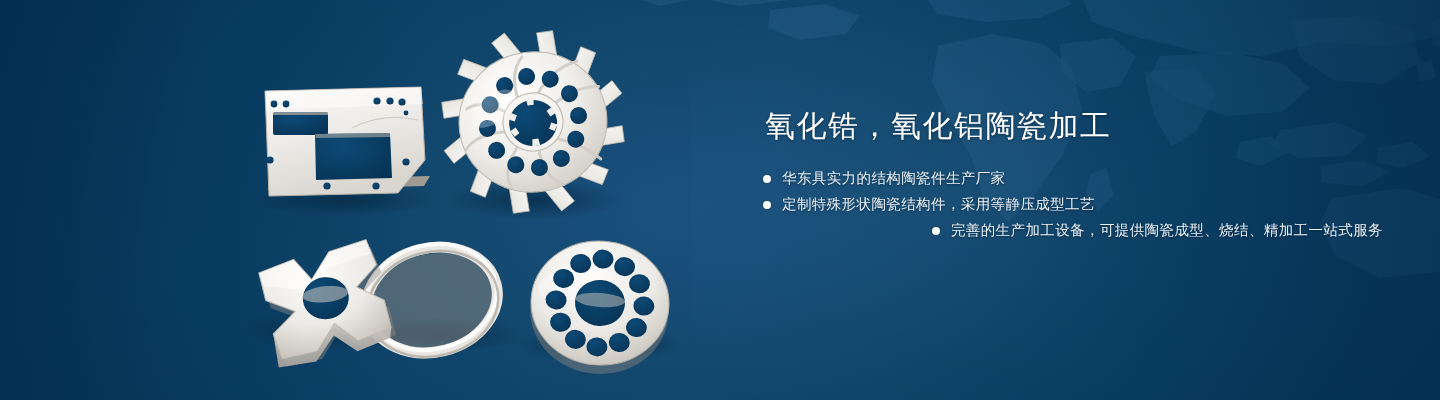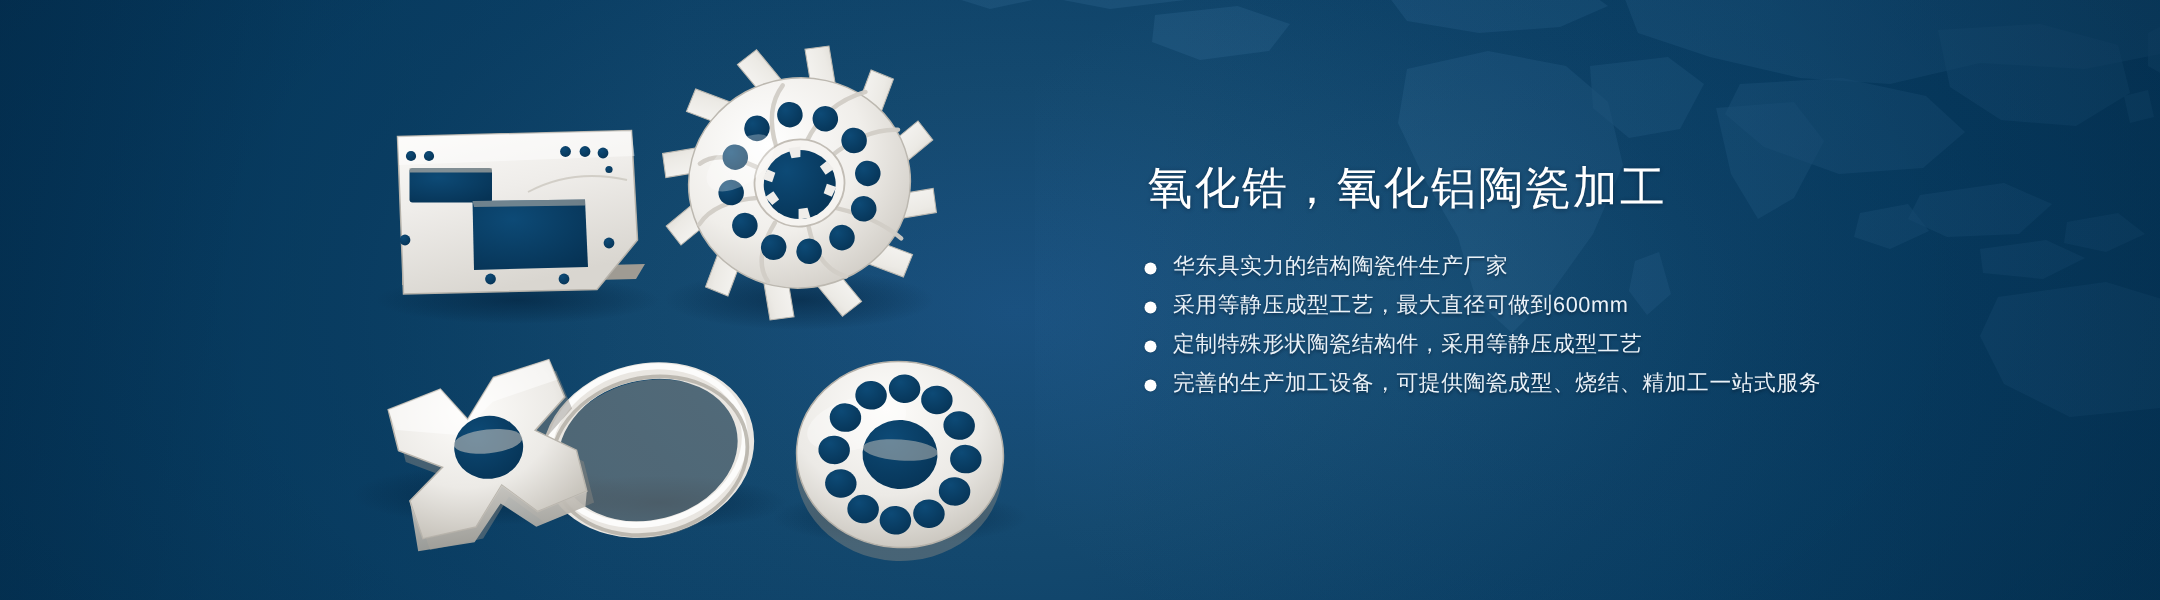--- a/index.html
+++ b/index.html
@@ -72,21 +72,21 @@
     text-shadow: 0 1px 3px rgba(0,20,40,0.45);
     white-space: nowrap;
   }
   .bullets { list-style: none; margin: 0; padding: 0; }
   .bullet {
     display: flex;
     align-items: center;
     margin-bottom: 7px;
     white-space: nowrap;
   }
-  .bullet:last-child { margin-bottom: 12px; }
+  .bullet:last-child { margin-bottom: 12px; justify-content: flex-end; }
   .dot {
     flex: 0 0 auto;
     width: 8px; height: 8px;
     border-radius: 50%;
     background: #ffffff;
     margin-right: 11px;
     box-shadow: 0 0 2px rgba(0,0,0,0.25);
   }
   .btext {
     color: #ebf2f8;
@@ -348,24 +348,20 @@
 
   <div class="copy">
     <h1 class="headline">氧化锆，氧化铝陶瓷加工</h1>
     <ul class="bullets">
       <li class="bullet">
         <span class="dot"></span>
         <span class="btext">华东具实力的结构陶瓷件生产厂家</span>
       </li>
       <li class="bullet">
         <span class="dot"></span>
-        <span class="btext">采用等静压成型工艺，最大直径可做到600mm</span>
-      </li>
-      <li class="bullet">
-        <span class="dot"></span>
         <span class="btext">定制特殊形状陶瓷结构件，采用等静压成型工艺</span>
       </li>
       <li class="bullet">
         <span class="dot"></span>
         <span class="btext">完善的生产加工设备，可提供陶瓷成型、烧结、精加工一站式服务</span>
       </li>
     </ul>
   </div>
 
 </div>

